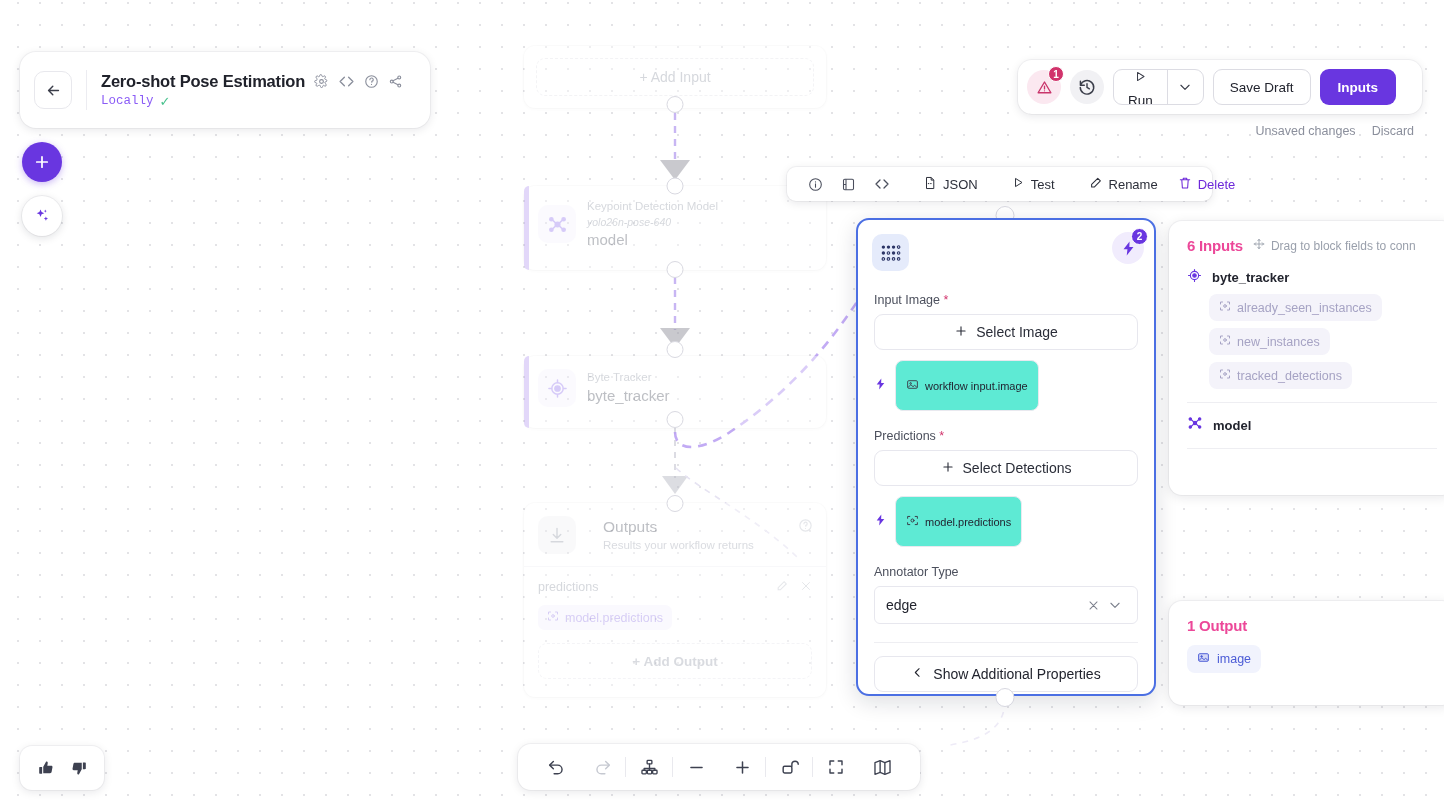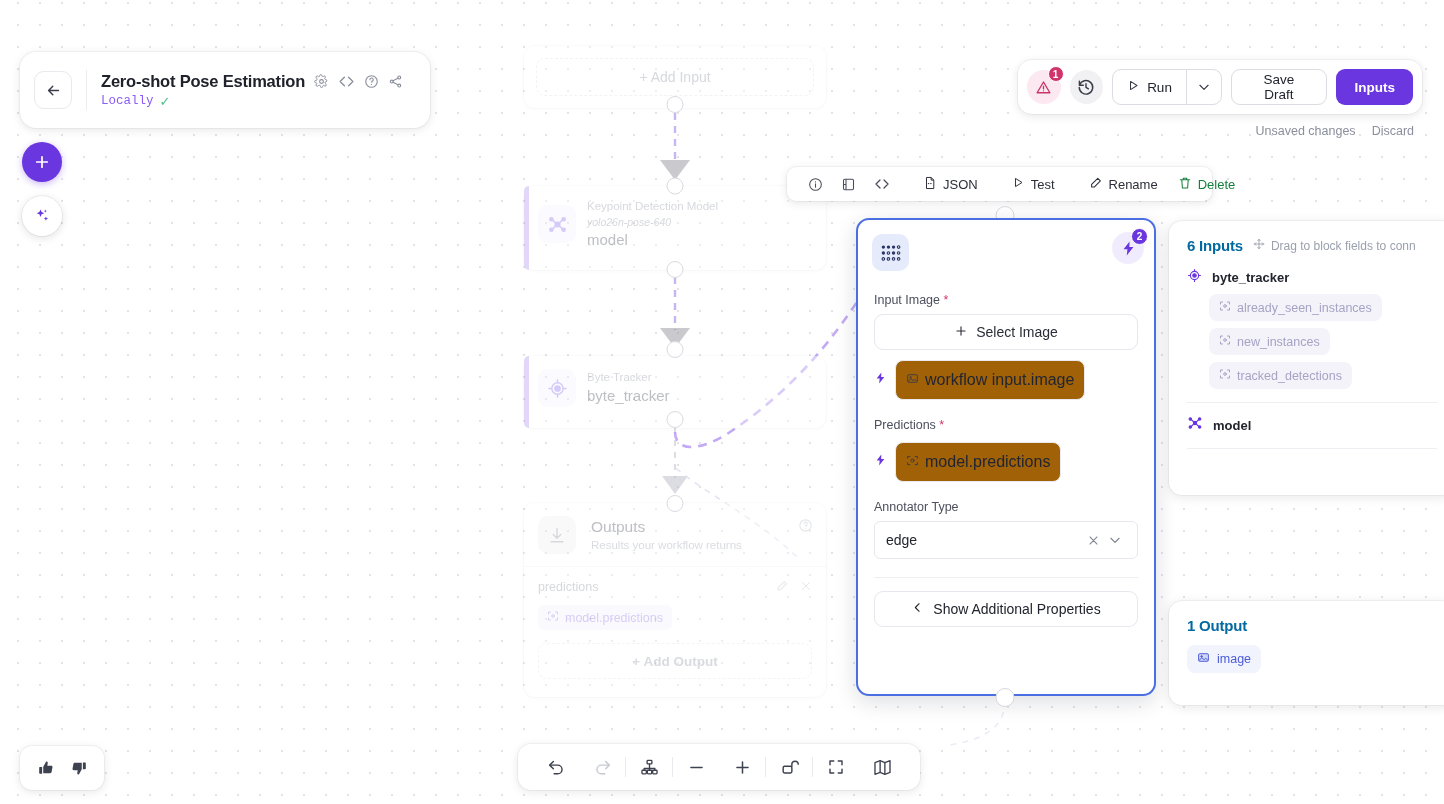--- a/index.html
+++ b/index.html
@@ -60,21 +60,21 @@
     justify-content:center; cursor:pointer; position:relative; }
   .circ-warn { background:#fbe8f0; }
   .circ-hist { background:#f1f1f4; }
   .badge { position:absolute; top:-4px; right:-3px; min-width:16px; height:16px;
     border-radius:9px; background:#d1336b; color:#fff; font-size:10px; font-weight:700;
     display:flex; align-items:center; justify-content:center; padding:0 4px;
     border:1.5px solid #fff; }
   .run-group { display:flex; border:1px solid #dcdce3; border-radius:9px; overflow:hidden;
     height:36px; background:#fff; }
   .run-main { display:flex; align-items:center; gap:7px; padding:0 14px; cursor:pointer;
-    font-size:13.5px; color:#22242e; font-weight:400; }
+    font-size:13.5px; color:#22242e; font-weight:400;flex-direction:column; }
   .run-caret { display:flex; align-items:center; justify-content:center; width:36px;
     border-left:1px solid #dcdce3; cursor:pointer; color:#3a3d49; }
   .btn-outline { height:36px; padding:0 16px; border:1px solid #dcdce3; border-radius:9px;
     background:#fff; font-size:13.5px; color:#22242e; display:flex; align-items:center;
     cursor:pointer; font-family:inherit; }
   .btn-publish { height:36px; padding:0 18px; border:none; border-radius:9px;
     background:#6936e0; color:#fff; font-size:13.5px; font-weight:600; cursor:pointer;
     display:flex; align-items:center; font-family:inherit; }
   .unsaved-row { position:absolute; left:1018px; top:124px; width:404px;
     display:flex; justify-content:flex-end; align-items:center; gap:16px; padding-right:8px; }
@@ -92,21 +92,21 @@
   .gnode-name { font-size:15px; color:#5d626e; line-height:1.4; }
 
   .add-input-box { margin:12px; height:38px; border:1px dashed #e2e2e8; border-radius:9px;
     display:flex; align-items:center; justify-content:center; gap:7px;
     font-size:14px; color:#9aa0ac; cursor:pointer; }
 
   .port { width:17px; height:17px; border-radius:50%; background:#fff;
     border:1.6px solid #d9d9e1; position:absolute; left:50%; transform:translateX(-50%); }
 
   
-  .out-head { display:flex; align-items:center; gap:15px; padding:13px 14px 12px; position:relative; }
+  .out-head { display:flex; align-items:center; gap:27px; padding:13px 14px 12px; position:relative; }
   .out-icon { width:38px; height:38px; border-radius:10px; background:#f2f2f5;
     display:flex; align-items:center; justify-content:center; flex:none; }
   .out-title { font-size:15.5px; color:#5d626e; line-height:1.35; }
   .out-sub { font-size:11.5px; color:#a3a8b4; line-height:1.35; }
   .out-help { position:absolute; right:13px; top:15px; color:#c0c4cd; }
   .out-div { height:1px; background:#efeff3; margin:0; }
   .out-field { padding:11px 14px 13px; }
   .out-field-row { display:flex; align-items:center; justify-content:space-between; }
   .out-field-label { font-size:12.5px; color:#9aa0ac; }
   .out-field-icons { display:flex; align-items:center; gap:11px; color:#c0c4cd; }
@@ -119,21 +119,21 @@
   
   .edges { position:absolute; inset:0; pointer-events:none; }
 
   
   .ctx-bar { left:787px; top:167px; width:425px; height:34px; border-radius:9px;
     display:flex; align-items:center; padding:0 12px; gap:0; }
   .ctx-ico { padding:0 9px; color:#4a4e5c; display:flex; align-items:center; cursor:pointer; }
   .ctx-sep { width:1px; height:17px; background:#e7e7ec; margin:0 7px; }
   .ctx-item { display:flex; align-items:center; gap:6px; padding:0 10px; cursor:pointer;
     font-size:13px; color:#2c2f3a; }
-  .ctx-del { color:#15803d; }
+  .ctx-del { color:#6d28d9; }
 
   
   .sel-node { position:absolute; left:856px; top:218px; width:300px; height:478px;
     background:#fff; border-radius:13px; border:2px solid #4b6fe3;
     box-shadow:0 6px 22px rgba(16,24,40,.14); overflow:hidden; }
   .sel-head { display:flex; align-items:flex-start; gap:11px; padding:14px 14px 10px; position:relative; }
   .kp-icon { width:37px; height:37px; border-radius:10px; background:#e5ebfb;
     display:flex; align-items:center; justify-content:center; flex:none; }
   .sel-sub { font-size:11.5px; color:#8b8f9c; line-height:1.5; }
   .sel-name { font-size:15.5px; color:#1e2029; font-weight:600; letter-spacing:-.25px; line-height:1.35; }
@@ -143,40 +143,40 @@
     border-radius:50%; background:#6936e0; color:#fff; font-size:10px; font-weight:700;
     display:flex; align-items:center; justify-content:center; border:1.5px solid #fff; }
   .sel-body { padding:2px 16px 0; }
   .f-label { font-size:12.5px; color:#4c505d; margin:10px 0 7px; }
   .req { color:#d1336b; }
   .sel-btn { width:100%; height:36px; border:1px solid #e7e7ee; border-radius:9px;
     background:#fff; display:flex; align-items:center; justify-content:center; gap:8px;
     font-size:14px; color:#2a2d38; cursor:pointer; font-family:inherit; }
   .bind-row { display:flex; align-items:center; gap:8px; margin-top:10px; }
   .bind-chip { display:inline-flex; align-items:center; gap:6px; border:1px solid #e9e9ef;
-    border-radius:8px; padding:10px 10px; font-size:16px; color:#222531; background:#a16207; cursor:pointer; }
+    border-radius:8px; padding:17px 10px; font-size:11px; color:#222531; background:#5eead4; cursor:pointer; }
   .select-box { width:100%; height:38px; border:1px solid #e7e7ee; border-radius:6px;
     background:#fff; display:flex; align-items:center; padding:0 11px; cursor:pointer; }
   .select-val { flex:1; font-size:14px; color:#22242e; }
   .select-ico { color:#7d818d; display:flex; align-items:center; padding:0 4px; cursor:pointer; }
   .sel-div { height:1px; background:#eeeef2; margin:18px 0 0; }
   .show-add { margin:13px 0 0; width:100%; height:36px; border:1px solid #e7e7ee;
     border-radius:9px; background:#fff; display:flex; align-items:center; justify-content:center;
     gap:9px; font-size:14px; color:#22242e; cursor:pointer; font-family:inherit; }
   .node-port { position:absolute; left:50%; transform:translateX(-50%); width:19px; height:19px;
     border-radius:50%; background:#fff; border:1.8px solid #d7d7e0; }
 
   
   .rp { position:absolute; left:1169px; width:286px; background:#fff; border-radius:13px;
     box-shadow:0 2px 12px rgba(16,24,40,.10), 0 0 0 1px rgba(16,24,40,.045); overflow:hidden; }
   .rp-inputs { top:221px; height:274px; }
   .rp-outputs { top:601px; height:104px; }
   .rp-pad { padding:16px 18px; }
   .rp-hrow { display:flex; align-items:center; gap:10px; }
-  .rp-h { font-size:15px; font-weight:700; color:#0369a1; letter-spacing:-.2px; white-space:nowrap; }
+  .rp-h { font-size:15px; font-weight:700; color:#ec4899; letter-spacing:-.2px; white-space:nowrap; }
   .rp-hint { font-size:12px; color:#9aa0ac; display:flex; align-items:center; gap:6px;
     white-space:nowrap; overflow:hidden; }
   .grp-row { display:flex; align-items:center; gap:10px; margin-top:14px; }
   .grp-name { font-size:13px; color:#22242e; font-weight:600; }
   .sub-chip { display:inline-flex; align-items:center; gap:6px; background:#f4f3fa;
     border-radius:8px; padding:6px 10px; font-size:12.5px; color:#a6a3c4; margin:7px 0 0 22px; cursor:pointer; }
   .rp-div { height:1px; background:#eeeef2; margin:13px 0 0; }
   .leaf-row { display:flex; align-items:center; gap:10px; padding:12px 0 0; }
   .leaf-name { font-size:13px; color:#22242e; font-weight:600; }
   .out-chip { display:inline-flex; align-items:center; gap:7px; background:#f1f3fd;
@@ -542,20 +542,28 @@
             </svg>
           </span>
           <span>workflow input.image</span>
         </span>
       </div>
 
       <div class="f-label" style="margin-top:18px;">
         <span>Predictions</span>
         <span class="req">*</span>
       </div>
+      <button class="sel-btn">
+        <span>
+          <svg width="14" height="14" viewBox="0 0 24 24" fill="none" stroke="#2a2d38" stroke-width="1.9" stroke-linecap="round">
+              <path d="M12 5v14M5 12h14"></path>
+            </svg>
+        </span>
+        <span>Select Detections</span>
+      </button>
       <div class="bind-row">
         <span>
           <svg width="13" height="14" viewBox="0 0 24 24" fill="#6936e0">
               <path d="M13.5 2L5 13h5.5L9.5 22 19 10h-5.8z"></path>
             </svg>
         </span>
         <span class="bind-chip">
           <span>
             <svg width="13" height="13" viewBox="0 0 24 24" fill="none" stroke="#3a3d49" stroke-width="1.8" stroke-linecap="round">
               <path d="M3 8V4.5h4M21 8V4.5h-4M3 16v3.5h4M21 16v3.5h-4"></path>

